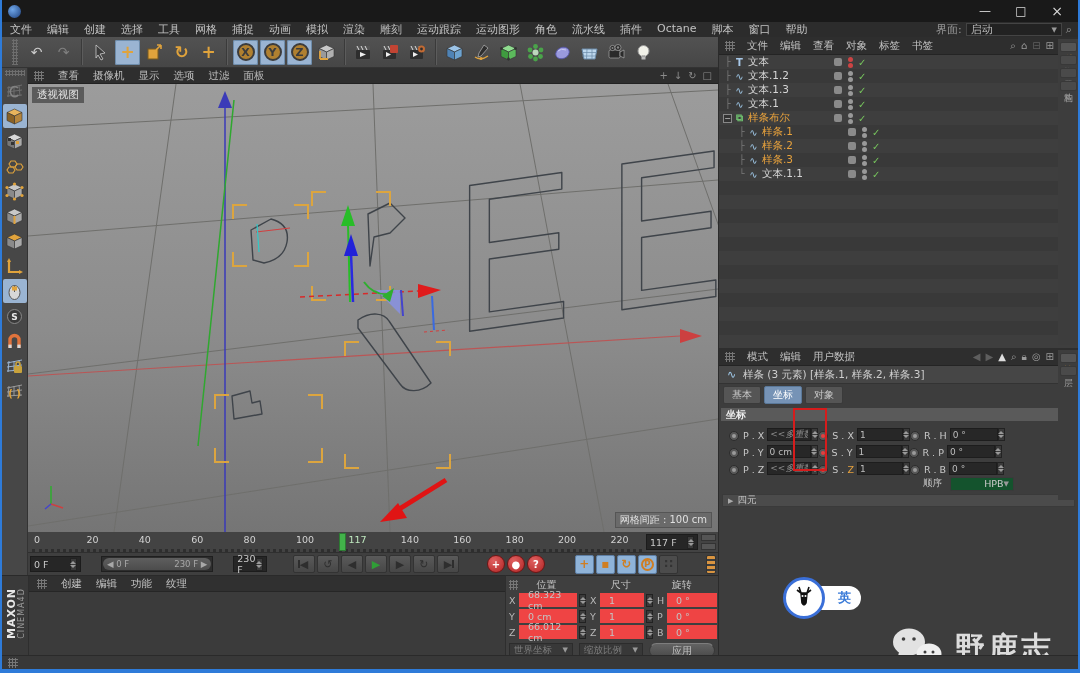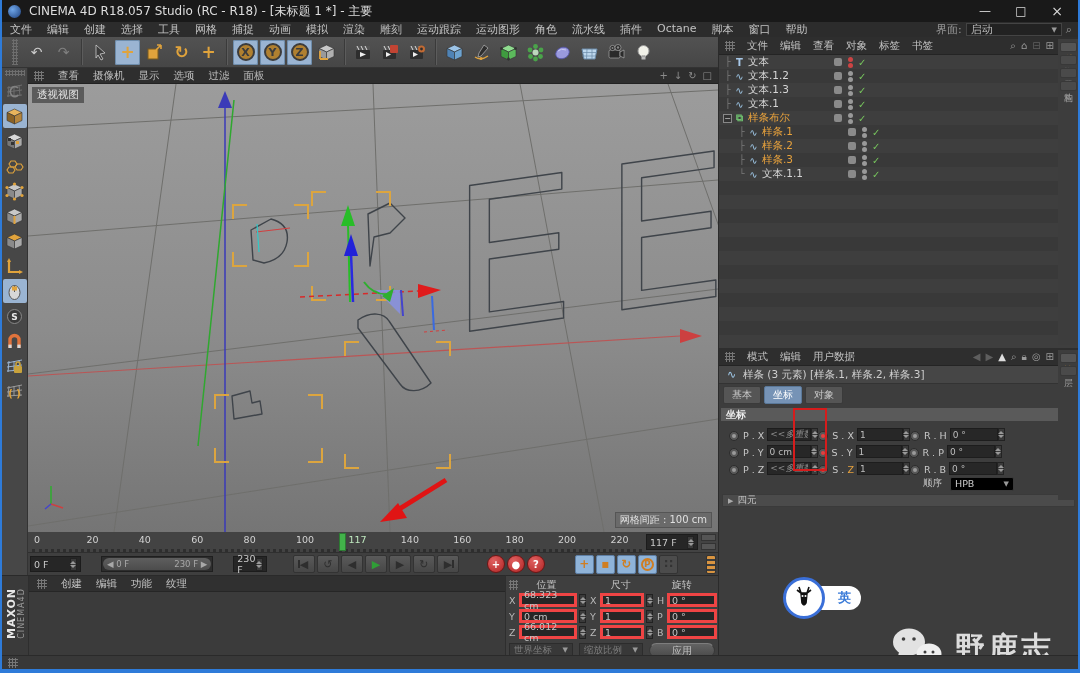--- a/index.html
+++ b/index.html
@@ -93,21 +93,21 @@
 
   
   #coord-manager { position:absolute; left:505px; top:575px; width:213px; height:80px; background:#3f3f3f; border-top:1px solid #2a2a2a; border-left:1px solid #2e2e2e; padding:2px 3px 0 3px; }
   #cm-head { display:flex; align-items:center; height:13px; gap:0; }
   #cm-head .mini-grip { margin-right:4px; }
   .cm-title { color:#c6c6c6; font-size:10px; }
   #cm-grid { display:flex; gap:4px; margin-top:2px; }
   .cm-col { display:flex; flex-direction:column; gap:2px; }
   .cm-row { display:flex; align-items:center; gap:2px; }
   .cm-axis { width:8px; color:#b8b8b8; font-size:9.5px; }
-  .cm-field { height:14px; background:#262626; border:3px solid #ef4444; color:#c3c3c3; font-size:9.5px; display:flex; align-items:center; justify-content:space-between; padding:0 2px; }
+  .cm-field { height:14px; background:#262626; border:7px solid #ef4444; color:#c3c3c3; font-size:9.5px; display:flex; align-items:center; justify-content:space-between; padding:0 2px; }
   .w58{width:58px} .w44{width:44px} .w50{width:50px}
   #cm-buttons { display:flex; gap:6px; margin-top:4px; }
   .cm-dd { height:14px; background:#383838; border:1px solid #2c2c2c; color:#7e7e7e; font-size:9.5px; display:flex; align-items:center; justify-content:space-between; padding:0 4px; width:64px; }
   #cm-apply { width:66px; height:15px; border-radius:8px; background:linear-gradient(#636363,#4a4a4a); border:1px solid #393939; border-top-color:#7d7d7d; color:#c3c3c3; font-size:10px; display:flex; align-items:center; justify-content:center; }
 
   
   #right-panel { position:absolute; left:718px; top:37px; width:360px; height:618px; background:#3d3d3d; border-left:1px solid #2b2b2b; }
   .pane-menu { height:18px; background:#2e2e2e; display:flex; align-items:center; gap:12px; padding-left:6px; border-bottom:1px solid #242424; }
   .pane-menu .menu-item { font-size:10.5px; }
   .pane-icons { margin-left:auto; display:flex; align-items:center; gap:5px; padding-right:24px; }
@@ -145,21 +145,21 @@
   .am-label { color:#c8c8c8; font-size:9.5px; margin:0 3px 0 4px; white-space:nowrap; }
   .am-label .hl { color:#e8a23c; }
   .am-field { height:13px; background:#272727; border:1px solid #1d1d1d; color:#bdbdbd; font-size:9px; display:flex; align-items:center; padding:0 2px; overflow:hidden; white-space:nowrap; }
   .am-field .val { flex:1; overflow:hidden; }
   .am-field.dim .val { color:#8a8a8a; font-style:italic; }
   .fp{width:44px} .fs{width:46px} .fr{width:48px}
   .stepper { width:7px; height:13px; background:#3a3a3a; border:1px solid #222; display:flex; flex-direction:column; align-items:center; justify-content:center; gap:1px; flex:0 0 auto; }
   .stepper::before { content:""; border-left:3px solid transparent; border-right:3px solid transparent; border-bottom:3px solid #999; display:block; }
   .stepper::after { content:""; border-left:3px solid transparent; border-right:3px solid transparent; border-top:3px solid #999; display:block; }
   #am-order { display:flex; align-items:center; justify-content:flex-end; gap:5px; height:17px; padding-right:64px; }
-  #am-order-dd { width:64px; height:14px; background:#000000; border:1px solid #3a3a3a; border-radius:2px; color:#ccc; font-size:9.5px; display:flex; align-items:center; justify-content:space-between; padding:0 4px; }
+  #am-order-dd { width:64px; height:14px; background:#14532d; border:1px solid #3a3a3a; border-radius:2px; color:#ccc; font-size:9.5px; display:flex; align-items:center; justify-content:flex-end; padding:0 4px; }
   .am-collapse { height:13px; background:#4b4b4b; border:1px solid #3a3a3a; margin:2px 3px; display:flex; align-items:center; gap:4px; padding-left:5px; color:#c8c8c8; font-size:9.5px; }
   .am-collapse .arr { font-size:7px; color:#aaa; }
 
   .side-strip { position:absolute; right:0; width:20px; background:#3d3d3d; display:flex; flex-direction:column; gap:3px; padding-top:3px; align-items:center; }
   .vtab { writing-mode:vertical-rl; font-size:9px; color:#9a9a9a; background:#4a4a4a; border:1px solid #383838; padding:4px 1px; border-radius:2px; }
   .vtab.active { color:#e8a23c; background:#555; }
 
   #rp-empty { position:absolute; left:0; top:470px; right:0; bottom:0; background:#3d3d3d; }
   #deer-badge { position:absolute; left:64px; top:70px; display:flex; align-items:center; }
   #deer-circle { width:42px; height:42px; border-radius:50%; background:#fff; border:3px solid #3a6fd8; z-index:2; display:flex; align-items:center; justify-content:center; }
@@ -171,21 +171,20 @@
   #statusbar { position:absolute; left:2px; top:655px; width:1076px; height:14px; background:#383838; border-top:1px solid #2a2a2a; display:flex; align-items:center; padding-left:6px; }
 
   
   #annot-rect { position:absolute; left:793px; top:408px; width:34px; height:63px; border:2px solid #d51c1c; z-index:60; }
 </style>
 </head>
 <body>
 
 <div id="titlebar">
   <span id="app-logo"></span>
-  <span id="window-title">CINEMA 4D R18.057 Studio (RC - R18) - [未标题 1 *] - 主要</span>
   <div id="win-controls">
     <span class="win-btn">—</span>
     <span class="win-btn">□</span>
     <span class="win-btn" style="font-size:14px">×</span>
   </div>
 </div>
 
 <div id="menubar">
   <div id="menubar-items">
       <span class="menu-item">文件</span>

